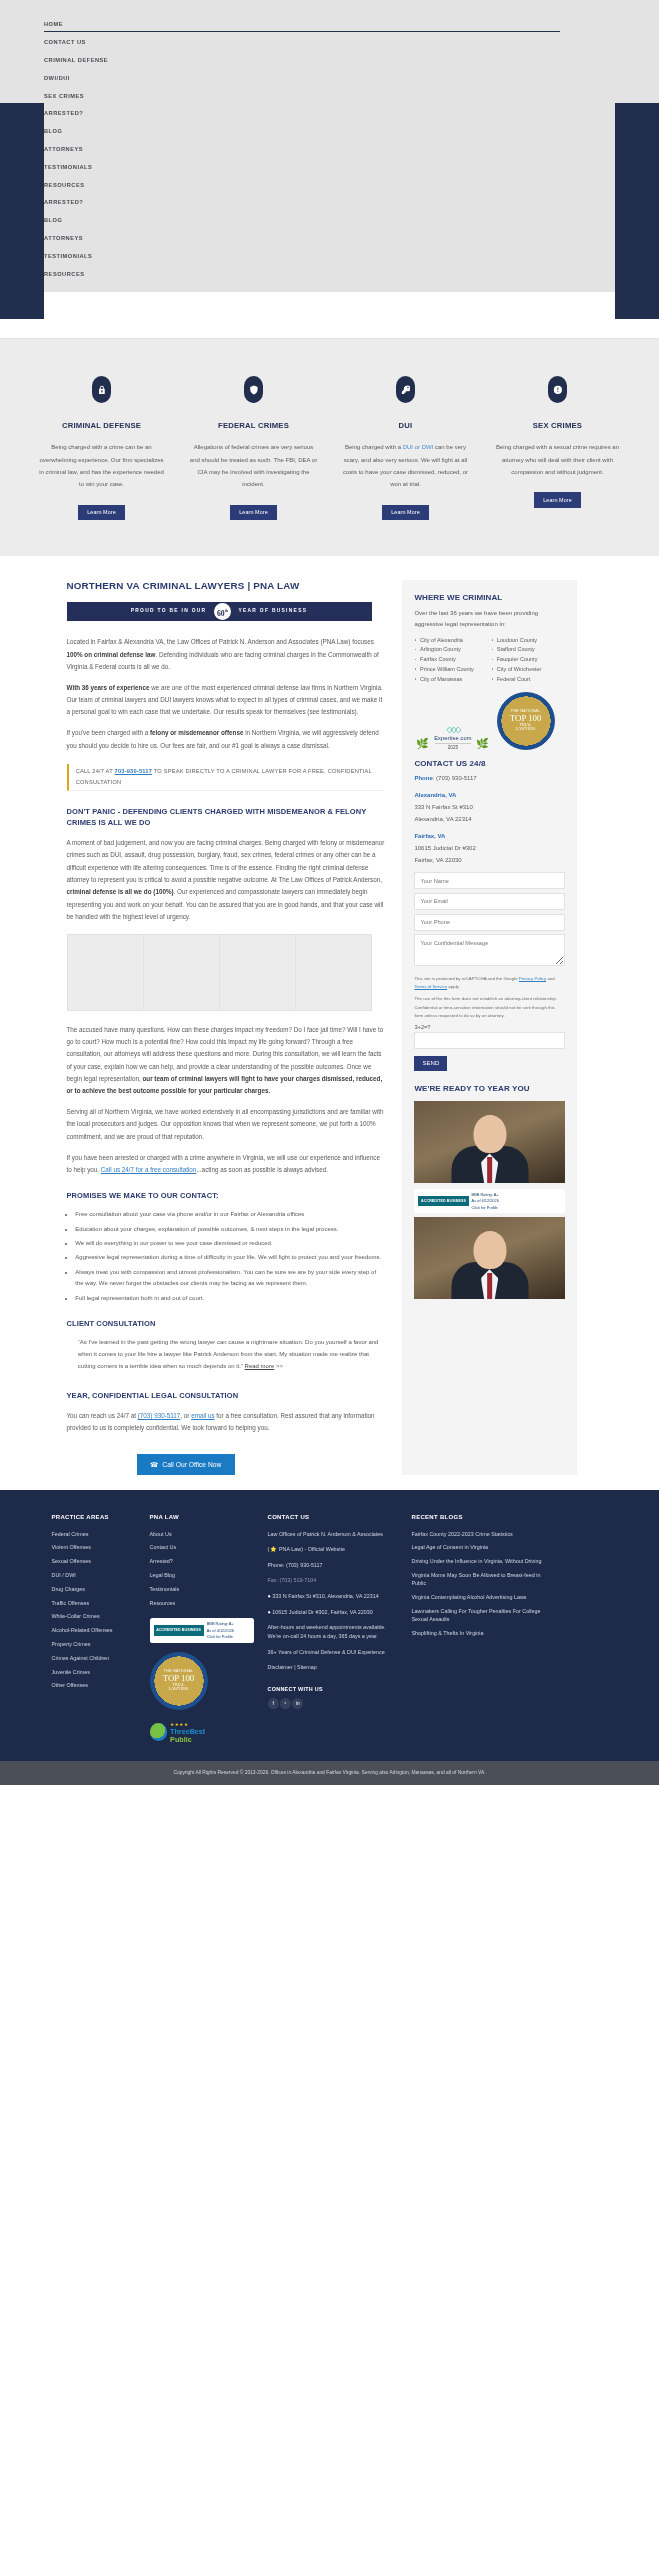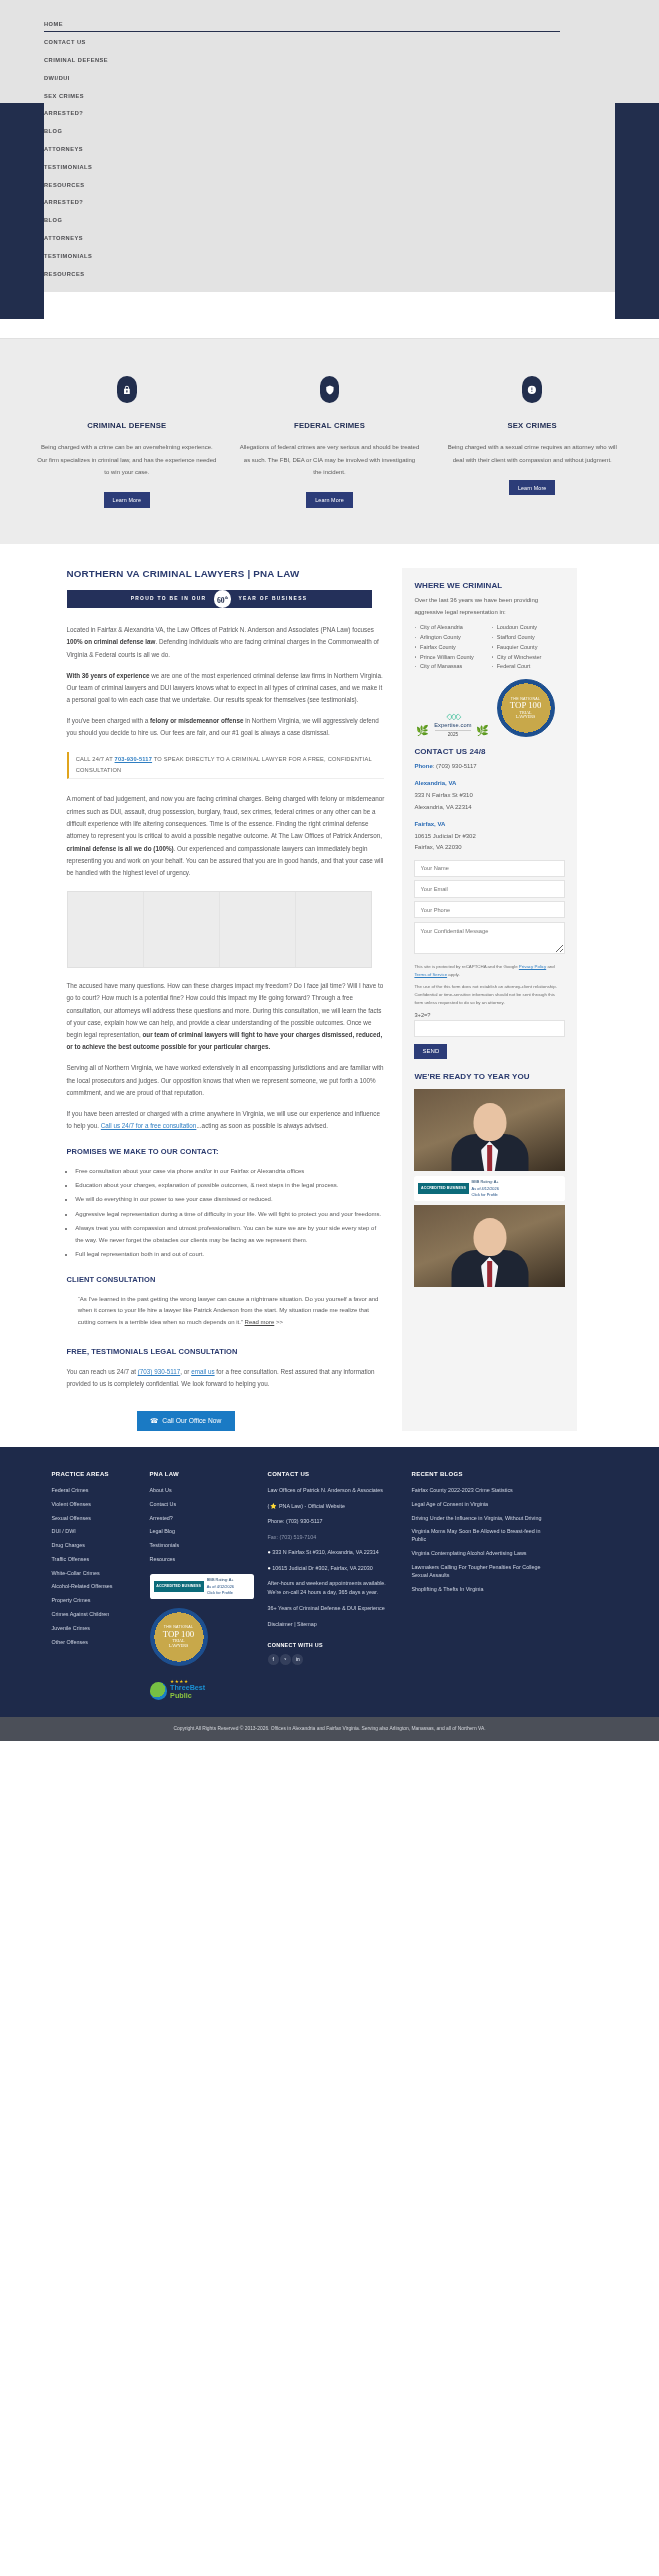--- a/index.html
+++ b/index.html
@@ -295,21 +295,21 @@
     letter-spacing:0.3px; margin:13.4px 0 6.2px 0;
   }
   .socials { display:flex; gap:1px; }
   .socials span {
     width:11.3px; height:11.3px; border-radius:50%;
     background:rgba(255,255,255,0.10);
     display:flex; align-items:center; justify-content:center;
     font-size:4.6px; color:#cfd5e3; font-weight:bold;
   }
   .foot-badges { margin-top:11.3px; }
-  .tb-rated { display:flex; align-items:flex-end; gap:3.1px; margin-top:13.4px; }
+  .tb-rated { display:flex; align-items:flex-start; gap:3.1px; margin-top:13.4px; }
   .tb-thumb {
     width:17.5px; height:17.5px; border-radius:50%;
     background:radial-gradient(circle at 40% 40%, #76c043 0 55%, #1b7fc4 55% 100%);
   }
   .tb-text { line-height:1.05; }
   .tb-text .t1 { font-size:7.2px; color:#1b8fd1; font-weight:bold; }
   .tb-text .t2 { font-size:7.2px; color:#8dc63f; font-weight:bold; }
   .tb-stars { color:#f5c518; font-size:4.6px; letter-spacing:0.5px; }
   .copyright {
     background:#4b4f58; color:#d6d8dd;
@@ -351,20 +351,25 @@
             <path d="M17 9V7a5 5 0 0 0-10 0v2H5v13h14V9h-2zm-8-2a3 3 0 0 1 6 0v2H9V7zm4 9.7V19h-2v-2.3a2 2 0 1 1 2 0z"></path>
           </svg>
         </div><h3>CRIMINAL DEFENSE</h3><p>Being charged with a crime can be an overwhelming experience. Our firm specializes in criminal law, and has the experience needed to win your case.</p><a class="btn-learn" href="#">Learn More</a></div>
       <div class="card"><div class="card-icon">
           <svg viewBox="0 0 24 24">
             <path d="M12 1 3 5v6c0 5.6 3.8 10.8 9 12 5.2-1.2 9-6.4 9-12V5l-9-4z"></path>
           </svg>
         </div><h3>FEDERAL CRIMES</h3><p>Allegations of federal crimes are very serious and should be treated as such. The FBI, DEA or CIA may be involved with investigating the incident.</p><a class="btn-learn" href="#">Learn More</a></div>
       <div class="card"><div class="card-icon">
           <svg viewBox="0 0 24 24">
+            <path d="M14 2a7 7 0 0 0-6.6 9.3L2 16.7V22h5.3l1.3-1.3V19h1.7l1.3-1.3v-1.7h1.7l1-1A7 7 0 1 0 14 2zm3 6a2 2 0 1 1 0-4 2 2 0 0 1 0 4z"></path>
+          </svg>
+        </div><h3>DUI</h3><p>Being charged with a <a href="#">DUI or DWI</a> can be very scary, and also very serious. We will fight at all costs to have your case dismissed, reduced, or won at trial.</p><a class="btn-learn" href="#">Learn More</a></div>
+      <div class="card"><div class="card-icon">
+          <svg viewBox="0 0 24 24">
             <path d="M12 2a10 10 0 1 0 0 20 10 10 0 0 0 0-20zm1 15h-2v-2h2v2zm0-4h-2V6h2v7z"></path>
           </svg>
         </div><h3>SEX CRIMES</h3><p>Being charged with a sexual crime requires an attorney who will deal with their client with compassion and without judgment.</p><a class="btn-learn" href="#">Learn More</a></div>
     </div>
 </div>
 
 <div class="main-wrap">
 
   <div class="content">
     <h1 class="page-title">NORTHERN VA CRIMINAL LAWYERS | PNA LAW</h1>
@@ -386,20 +391,21 @@
     </p>
 
     <p>
       <span>If you've been charged with a </span><b>felony or misdemeanor offense</b><span> in Northern Virginia, we will aggressively defend you should you decide to hire us. Our fees are fair, and our #1 goal is always a case dismissal.</span>
     </p>
 
     <div class="callout">
       <span>CALL 24/7 AT </span><a href="#">703-930-5117</a><span> TO SPEAK DIRECTLY TO A CRIMINAL LAWYER FOR A FREE, CONFIDENTIAL CONSULTATION</span>
     </div>
 
+    <h2 class="sec">DON'T PANIC - DEFENDING CLIENTS CHARGED WITH MISDEMEANOR &amp; FELONY CRIMES IS ALL WE DO</h2>
 
     <p>
       <span>A moment of bad judgement, and now you are facing criminal charges. Being charged with felony or misdemeanor crimes such as DUI, assault, drug possession, burglary, fraud, sex crimes, federal crimes or any other can be a difficult experience with life altering consequences. Time is of the essence. Finding the right criminal defense attorney to represent you is critical to avoid a possible negative outcome. At The Law Offices of Patrick Anderson, </span><b>criminal defense is all we do (100%)</b><span>. Our experienced and compassionate lawyers can immediately begin representing you and work on your behalf. You can be assured that you are in good hands, and that your case will be handled with the highest level of urgency.</span>
     </p>
 
     <div class="video-placeholder">
       <span></span>
       <span></span>
       <span></span>
       <span></span>
@@ -423,21 +429,21 @@
         <li>Aggressive legal representation during a time of difficulty in your life. We will fight to protect you and your freedoms.</li>
         <li>Always treat you with compassion and utmost professionalism. You can be sure we are by your side every step of the way. We never forget the obstacles our clients may be facing as we represent them.</li>
         <li>Full legal representation both in and out of court.</li>
       </ul>
 
     <h2 class="sec">CLIENT CONSULTATION</h2>
     <div class="testimonial">
       <span>“As I've learned in the past getting the wrong lawyer can cause a nightmare situation. Do you yourself a favor and when it comes to your life hire a lawyer like Patrick Anderson from the start. My situation made me realize that cutting corners is a terrible idea when so much depends on it.” </span><a href="#">Read more</a><span> &gt;&gt;</span>
     </div>
 
-    <h2 class="sec">FREE, TESTIMONIALS LEGAL CONSULTATION</h2>
+    <h2 class="sec">YEAR, CONFIDENTIAL LEGAL CONSULTATION</h2>
     <p>
       <span>You can reach us 24/7 at </span><a class="link" href="#">(703) 930-5117</a><span>, or </span><a class="link" href="#">email us</a><span> for a free consultation. Rest assured that any information provided to us is completely confidential. We look forward to helping you.</span>
     </p>
 
     <a class="btn-call" href="#">
       <span class="ph">☎</span><span>Call Our Office Now</span>
     </a>
   </div>
 
   <div class="sidebar">

